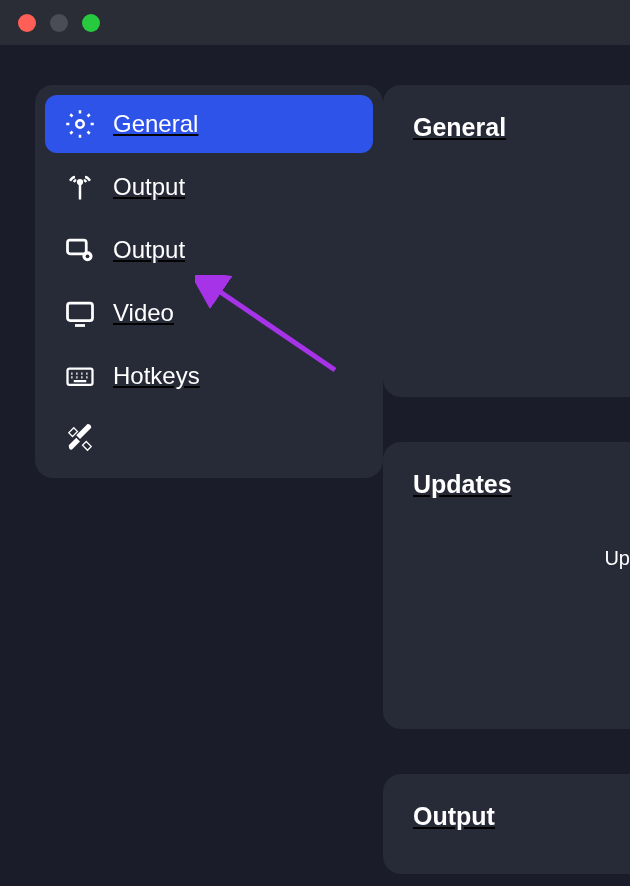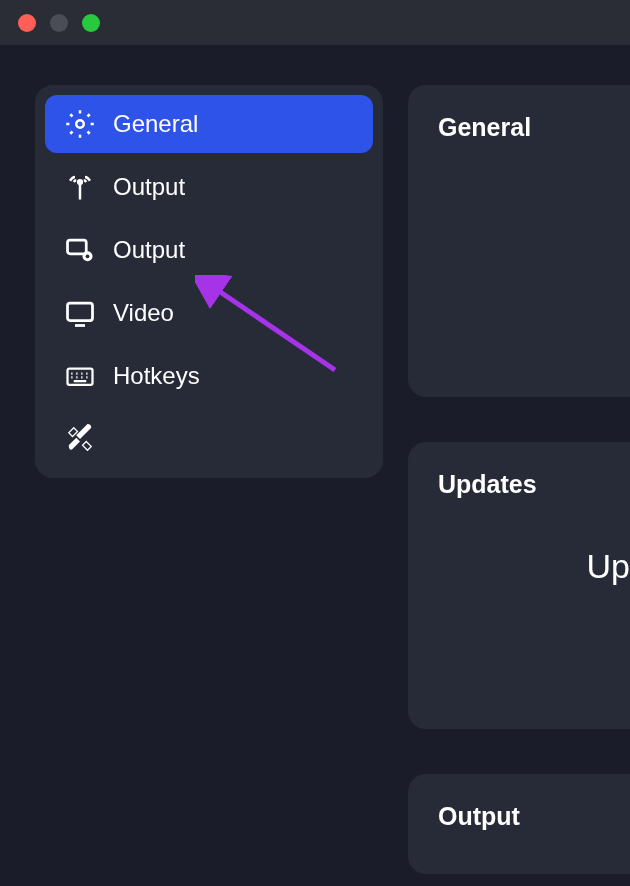--- a/index.html
+++ b/index.html
@@ -27,22 +27,22 @@
       width: 18px;
       height: 18px;
       border-radius: 50%;
     }
     .tl-red { background: #ff5f56; }
     .tl-gray { background: #4a4d55; }
     .tl-green { background: #27c93f; }
     .content {
       display: flex;
       padding: 40px 0 0 35px;
-      gap: 25px;
       height: calc(100% - 45px);
+      text-decoration: underline;
     }
     .sidebar {
       width: 348px;
       background: #272b38;
       border-radius: 18px;
       padding: 10px;
       display: flex;
       flex-direction: column;
       gap: 5px;
       height: fit-content;
@@ -89,21 +89,21 @@
       font-size: 25px;
       font-weight: 700;
     }
     .panel-general { height: 312px; }
     .panel-updates { height: 287px; position: relative; }
     .panel-output { height: 100px; }
     .updates-text {
       position: absolute;
       right: 0;
       top: 105px;
-      font-size: 34px;
+      font-size: 20px;
       font-weight: 400;
       text-align: right;
     }
     .arrow-annotation {
       position: absolute;
       top: 275px;
       left: 195px;
       pointer-events: none;
       z-index: 100;
     }

